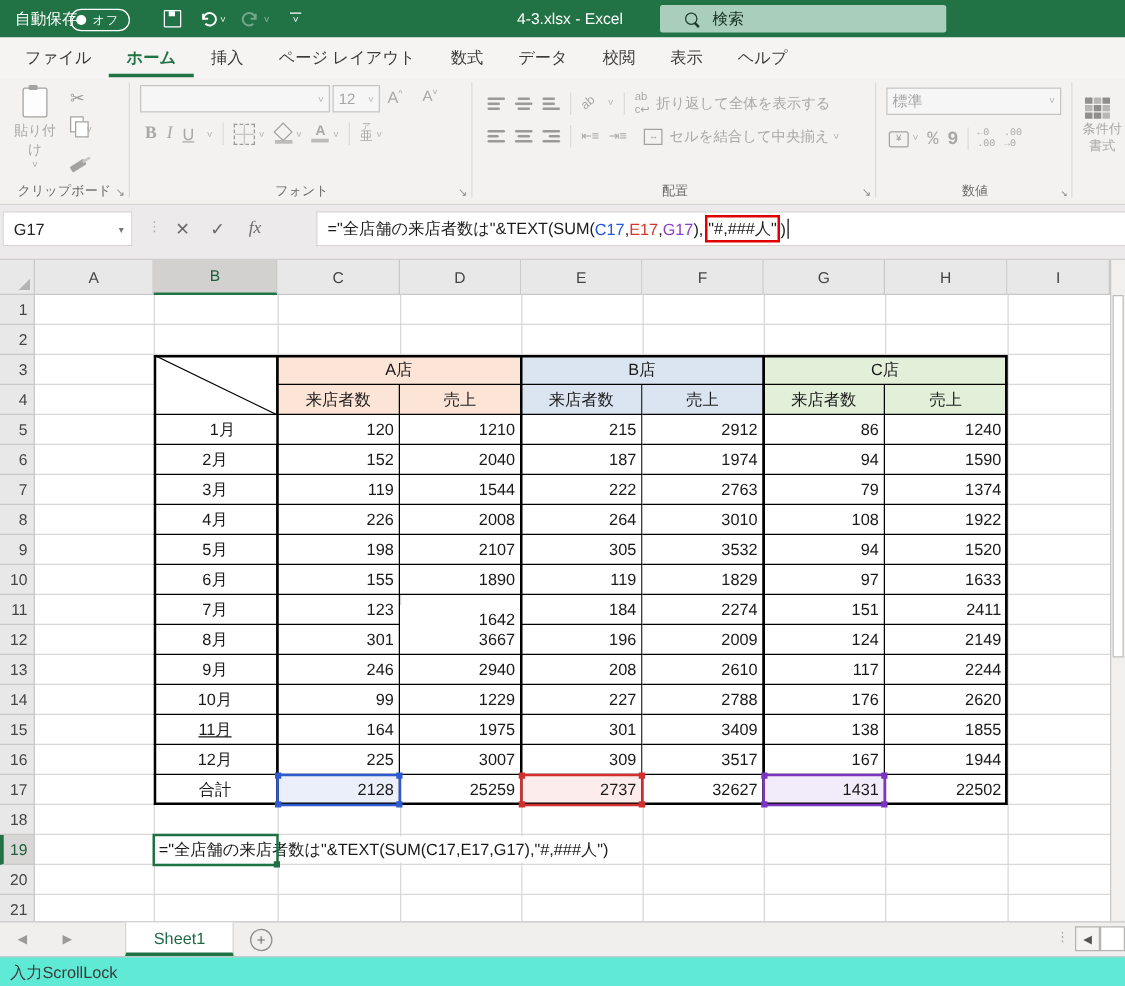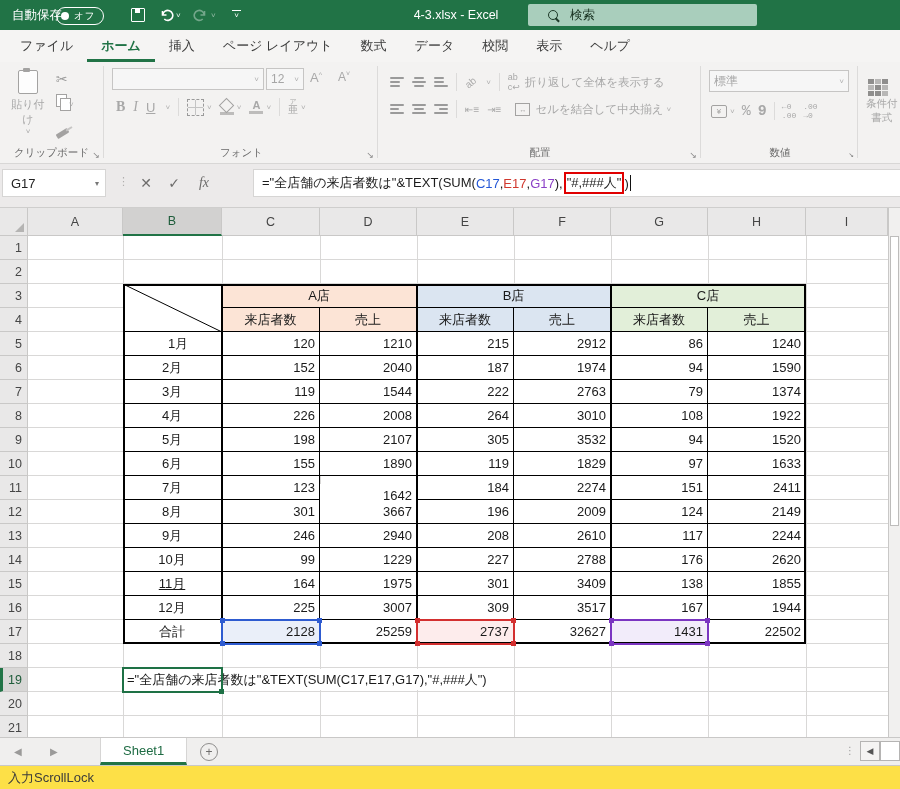--- a/index.html
+++ b/index.html
@@ -89,21 +89,21 @@
   #vscroll .thumb{position:absolute;left:1px;top:28px;width:9px;height:290px;background:#fff;border:1px solid #bdbcbb;box-sizing:border-box;}
   
   #sheetbar{position:absolute;left:0;top:737px;width:900px;height:28px;background:#f0efee;border-top:1px solid #c9c8c7;box-sizing:border-box;font-size:13px;}
   .navarrow{position:absolute;top:0;height:27px;display:flex;align-items:center;color:#9b9a99;font-size:10px;}
   #sheettab{position:absolute;left:100px;top:0;height:27px;background:#fff;border-bottom:3px solid #217346;display:flex;align-items:center;padding:0 22px;color:#1e6b43;box-sizing:border-box;border-left:1px solid #d6d5d4;border-right:1px solid #d6d5d4;}
   #addsheet{position:absolute;left:200px;top:5px;width:16px;height:16px;border:1px solid #8f8e8d;border-radius:50%;color:#6d6c6b;display:flex;align-items:center;justify-content:center;font-size:12px;line-height:1;}
   #hscrolldots{position:absolute;left:845px;top:7px;color:#a0a0a0;font-size:10px;}
   #hscroll-left{position:absolute;left:860px;top:3px;width:20px;height:20px;background:#f5f4f3;border:1px solid #b5b4b3;display:flex;align-items:center;justify-content:center;color:#555;font-size:9px;box-sizing:border-box;}
   #hscroll-thumb{position:absolute;left:880px;top:3px;width:20px;height:20px;background:#fff;border:1px solid #b5b4b3;box-sizing:border-box;}
   
-  #statusbar{position:absolute;left:0;top:765px;width:900px;height:24px;background:#fde047;border-top:1px solid #c9c8c7;box-sizing:border-box;display:flex;align-items:center;font-size:13px;color:#3b3b3b;}
+  #statusbar{position:absolute;left:0;top:765px;width:900px;height:24px;background:#5eead4;border-top:1px solid #c9c8c7;box-sizing:border-box;display:flex;align-items:center;font-size:13px;color:#3b3b3b;}
 </style>
 </head>
 <body>
 
 <div id="titlebar">
   <div class="tb-item" style="left:12px;">自動保存</div>
   <div id="autosave-toggle" class="abs">
     <span class="dot"></span>
     <span class="txt">オフ</span>
   </div>

